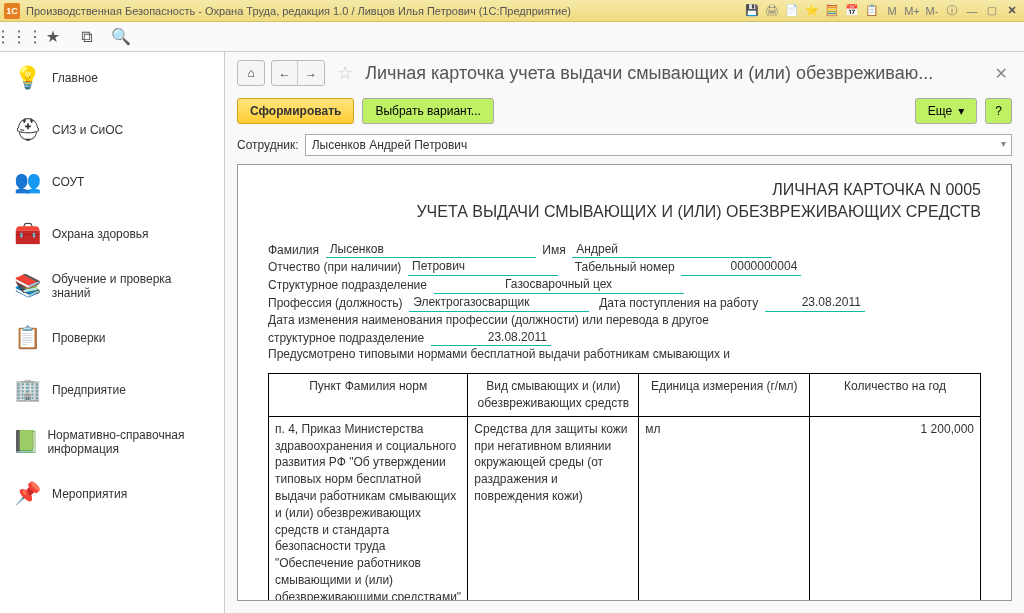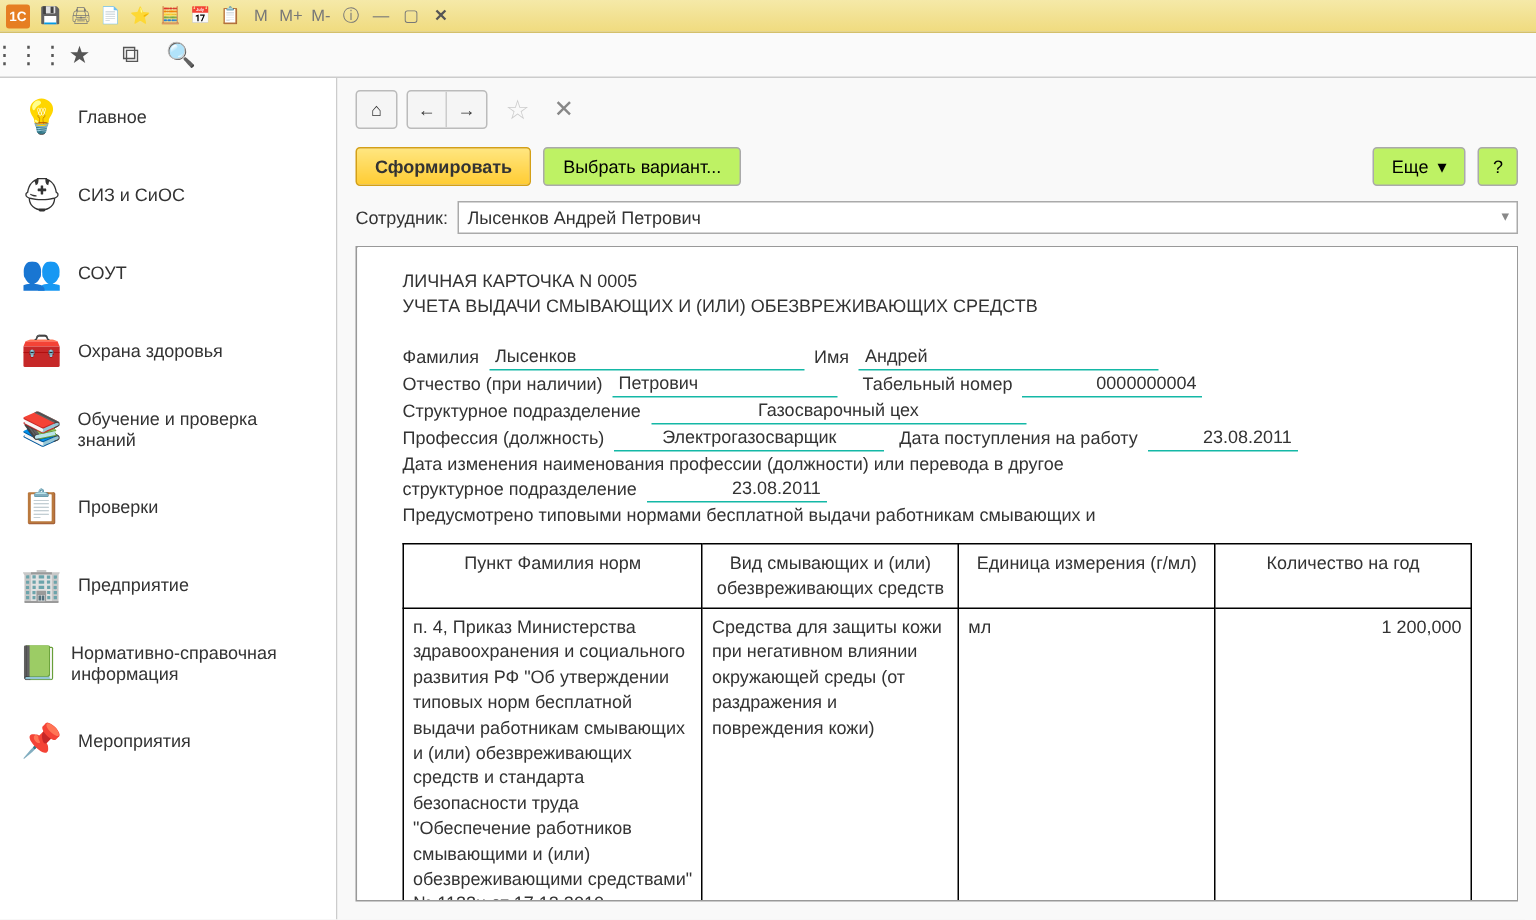--- a/index.html
+++ b/index.html
@@ -41,38 +41,39 @@
 .btn.q{padding:5px 9px}
 
 .fieldrow{display:flex;align-items:center;padding:2px 12px 8px;gap:6px}
 .fieldrow label{font-size:12px}
 .fieldrow .combo{flex:1;border:1px solid #aaa;background:#fff;height:22px;display:flex;align-items:center;padding:0 20px 0 6px;position:relative;font-size:12px}
 .fieldrow .combo::after{content:"▾";position:absolute;right:5px;top:3px;color:#888;font-size:10px}
 
 .docwrap{flex:1;margin:0 12px 12px;border:1px solid #999;background:#fff;overflow:auto;position:relative}
 .docinner{padding:14px 30px;font-size:12px;line-height:1.4}
 
-.doctitle{text-align:left;font-size:12px}
+.doctitle{text-align:right;font-size:16px}
 .formrow{white-space:nowrap}
 .ul{display:inline-block;border-bottom:1px solid #14b8a6;min-width:40px;padding:0 4px;text-align:left;vertical-align:bottom}
 .ul.center{text-align:right}
 
 table.grid{width:100%;border-collapse:collapse;margin-top:10px}
 table.grid th,table.grid td{border:1px solid #000;padding:4px 6px;vertical-align:top;font-size:12px}
 table.grid th{font-weight:normal;text-align:center}
 table.grid td.num{text-align:right}
 table.grid td.c{text-align:left}
 
 .handle{position:absolute;left:-7px;top:180px;width:7px;height:30px;border:1px solid #999;background:#eee;border-radius:2px 0 0 2px;cursor:pointer}
 </style>
 </head>
 <body>
 
 <div class="titlebar">
   <div class="logo">1C</div>
+  <div class="title">Производственная Безопасность - Охрана Труда, редакция 1.0 / Ливцов Илья Петрович (1С:Предприятие)</div>
   <div class="tbicons">
     <div class="tbicon">💾</div>
     <div class="tbicon">🖨</div>
     <div class="tbicon">📄</div>
     <div class="tbicon">⭐</div>
     <div class="tbicon">🧮</div>
     <div class="tbicon">📅</div>
     <div class="tbicon">📋</div>
     <div class="tbicon">M</div>
     <div class="tbicon">M+</div>
@@ -134,20 +135,21 @@
   <div class="content">
     <div class="pageheader">
       <div class="navbox">
         <div class="navbtn">⌂</div>
       </div>
       <div class="navbox">
         <div class="navbtn">←</div>
         <div class="navbtn">→</div>
       </div>
       <span class="star">☆</span>
+      <div class="pagetitle">Личная карточка учета выдачи смывающих и (или) обезвреживаю...</div>
       <div class="pageclose">✕</div>
     </div>
 
     <div class="actionbar">
       <button class="btn primary">Сформировать</button>
       <button class="btn">Выбрать вариант...</button>
       <div class="spacer"></div>
       <button class="btn split">
           <span>Еще</span>
           <span>▾</span>
@@ -171,21 +173,21 @@
           &nbsp;<span>Имя</span>&nbsp;&nbsp;<span class="ul" style="min-width:200px">Андрей</span>
         </div>
         <div class="formrow">
           <span>Отчество (при наличии)</span>&nbsp;&nbsp;<span class="ul" style="min-width:150px">Петрович</span>
           &nbsp;&nbsp;&nbsp;&nbsp;<span>Табельный номер</span>&nbsp;&nbsp;<span class="ul center" style="min-width:120px">0000000004</span>
         </div>
         <div class="formrow">
           <span>Структурное подразделение</span>&nbsp;&nbsp;<span class="ul" style="min-width:250px;text-align:center">Газосварочный цех</span>
         </div>
         <div class="formrow">
-          <span>Профессия (должность)</span>&nbsp;&nbsp;<span class="ul" style="min-width:180px;text-align:center">Электрогазосварщик</span>
+          <span>Профессия (должность)</span>&nbsp;&nbsp;<span class="ul" style="min-width:180px;">Электрогазосварщик</span>
           &nbsp;&nbsp;<span>Дата поступления на работу</span>&nbsp;&nbsp;<span class="ul center" style="min-width:100px">23.08.2011</span>
         </div>
         <div class="formrow">Дата изменения наименования профессии (должности) или перевода в другое</div>
         <div class="formrow">
           <span>структурное подразделение</span>&nbsp;&nbsp;<span class="ul center" style="min-width:120px">23.08.2011</span>
         </div>
         <div class="formrow">Предусмотрено типовыми нормами бесплатной выдачи работникам смывающих и</div>
 
         <table class="grid">
           <thead>

